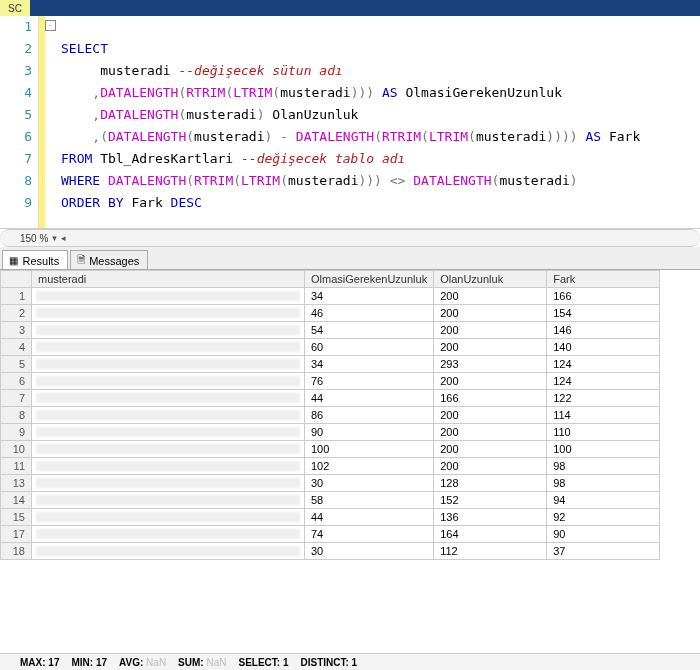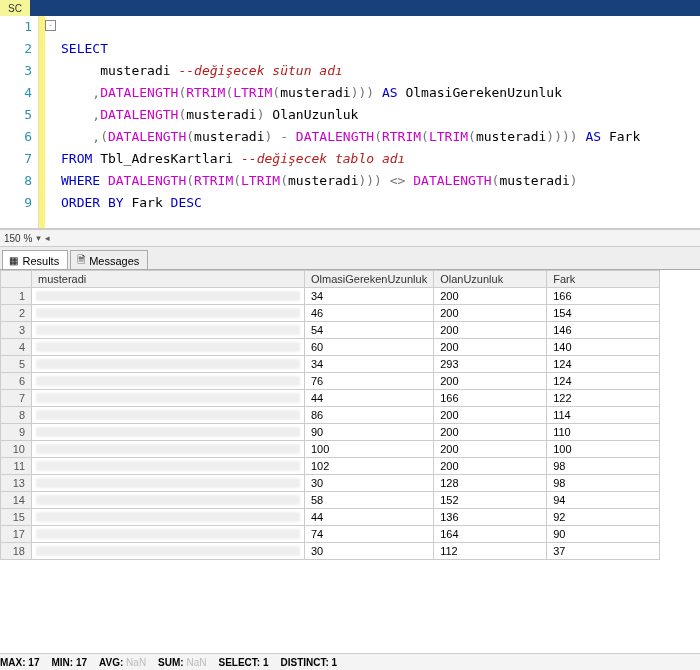--- a/index.html
+++ b/index.html
@@ -90,22 +90,23 @@
   .mid-bar {
     height: 16px;
     display: flex;
     align-items: center;
     font-family: "Segoe UI", sans-serif;
     font-size: 10px;
     color: #333;
     background: #f4f4f4;
     border-top: 1px solid #ccc;
     border-bottom: 1px solid #ccc;
-    padding-left: 4px;
+    padding-left: 20px;
     gap: 4px;
+    border-radius: 9px;
   }
   .mid-bar .chev {
     font-size: 9px;
     color: #555;
   }
 
   .tabs-bar {
     height: 20px;
     display: flex;
     align-items: flex-end;
@@ -185,21 +186,21 @@
     right: 0;
     height: 16px;
     background: #f4f4f4;
     border-top: 1px solid #ccc;
     font-family: "Segoe UI", sans-serif;
     font-size: 10px;
     color: #444;
     display: flex;
     align-items: center;
     gap: 12px;
-    padding-left: 0;
+    padding-left: 20px;
   }
   .status-bar b { color:#000; }
   .status-bar .dim { color: #bbb; }
 </style>
 </head>
 <body>
 
 <div class="title-bar">
   <div class="title-tab">SC</div>
 </div>

